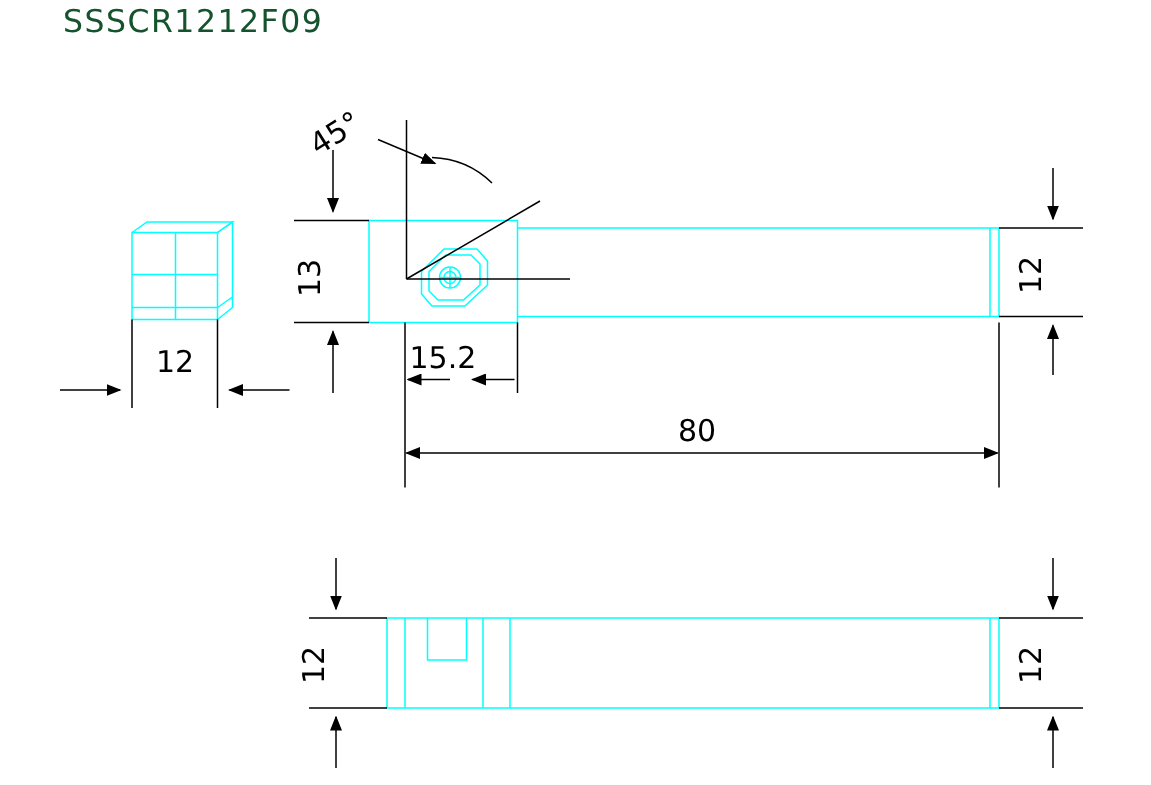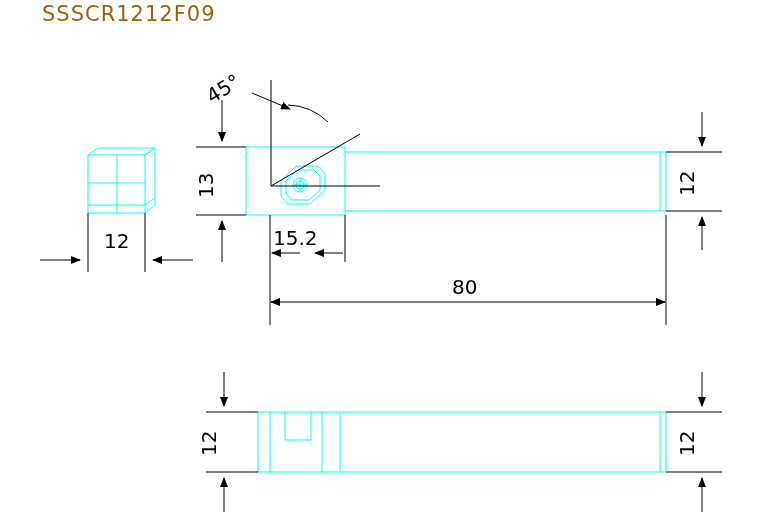--- a/index.html
+++ b/index.html
@@ -10,21 +10,21 @@
     overflow:hidden;
     position:relative;
   }
   #cad{position:absolute;left:0;top:0;}
   .title{
     position:absolute;
     left:42px; top:2px;
     font-family:"DejaVu Sans", sans-serif;
     font-size:21px;
     letter-spacing:1px;
-    color:#a16207;
+    color:#14532d;
     white-space:nowrap;
   }
   text{font-family:"DejaVu Sans", sans-serif;}
 </style>
 </head>
 <body>
 
 <div class="title">SSSCR1212F09</div>
 
 <svg id="cad" width="767" height="523" viewBox="0 0 767 523">

